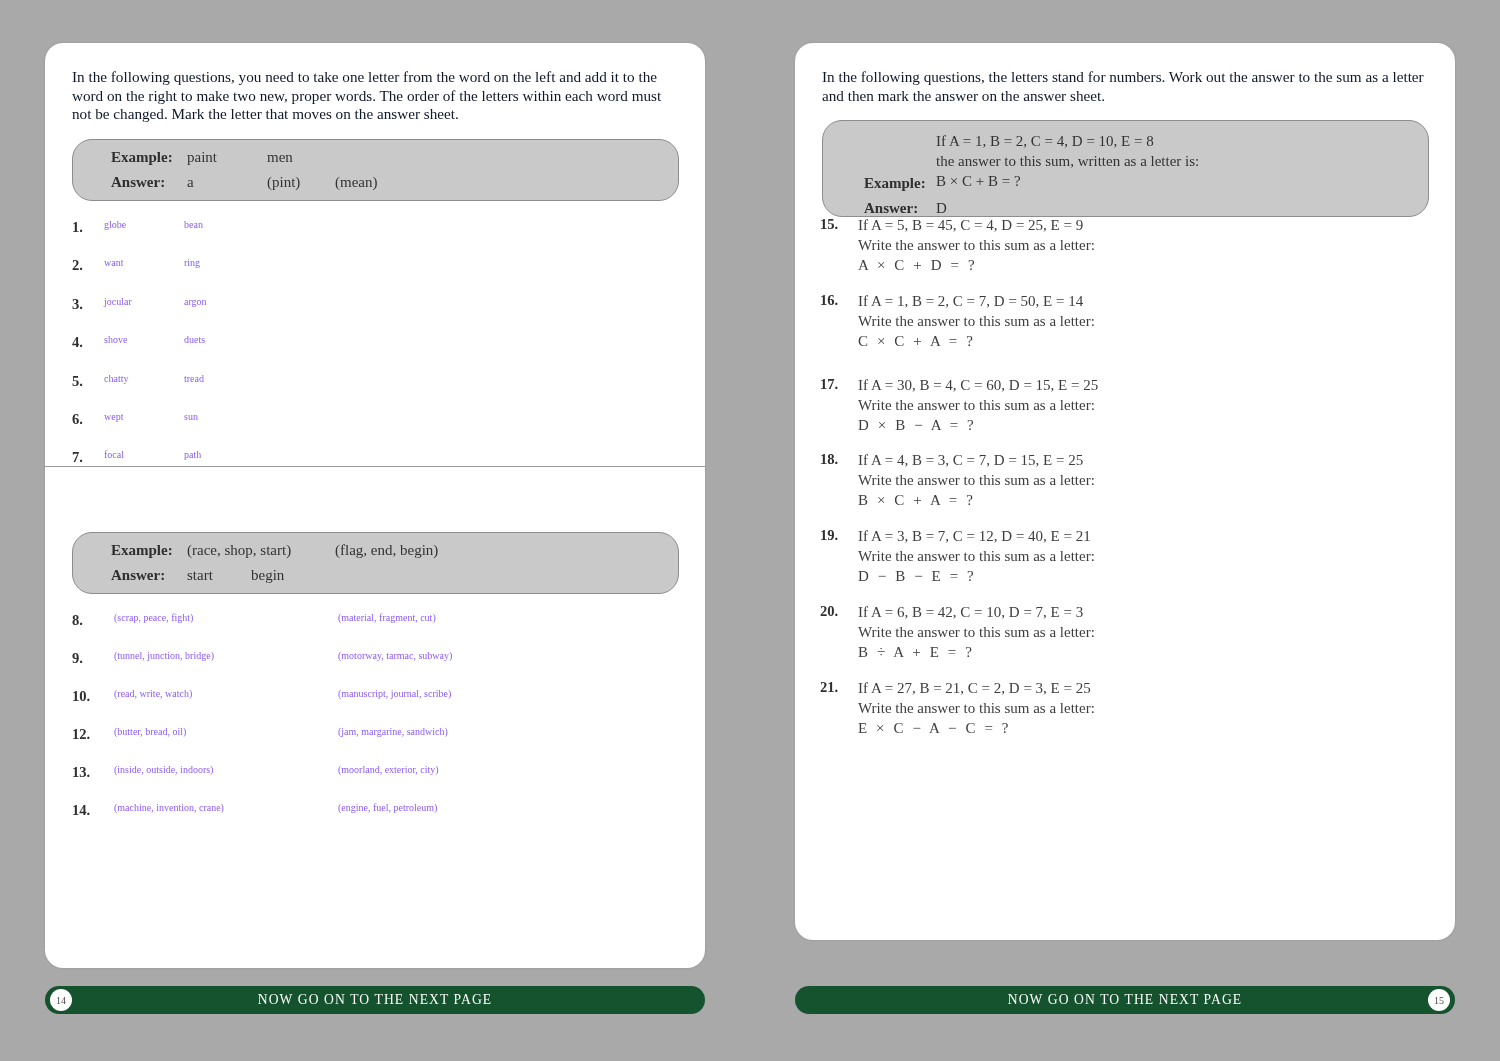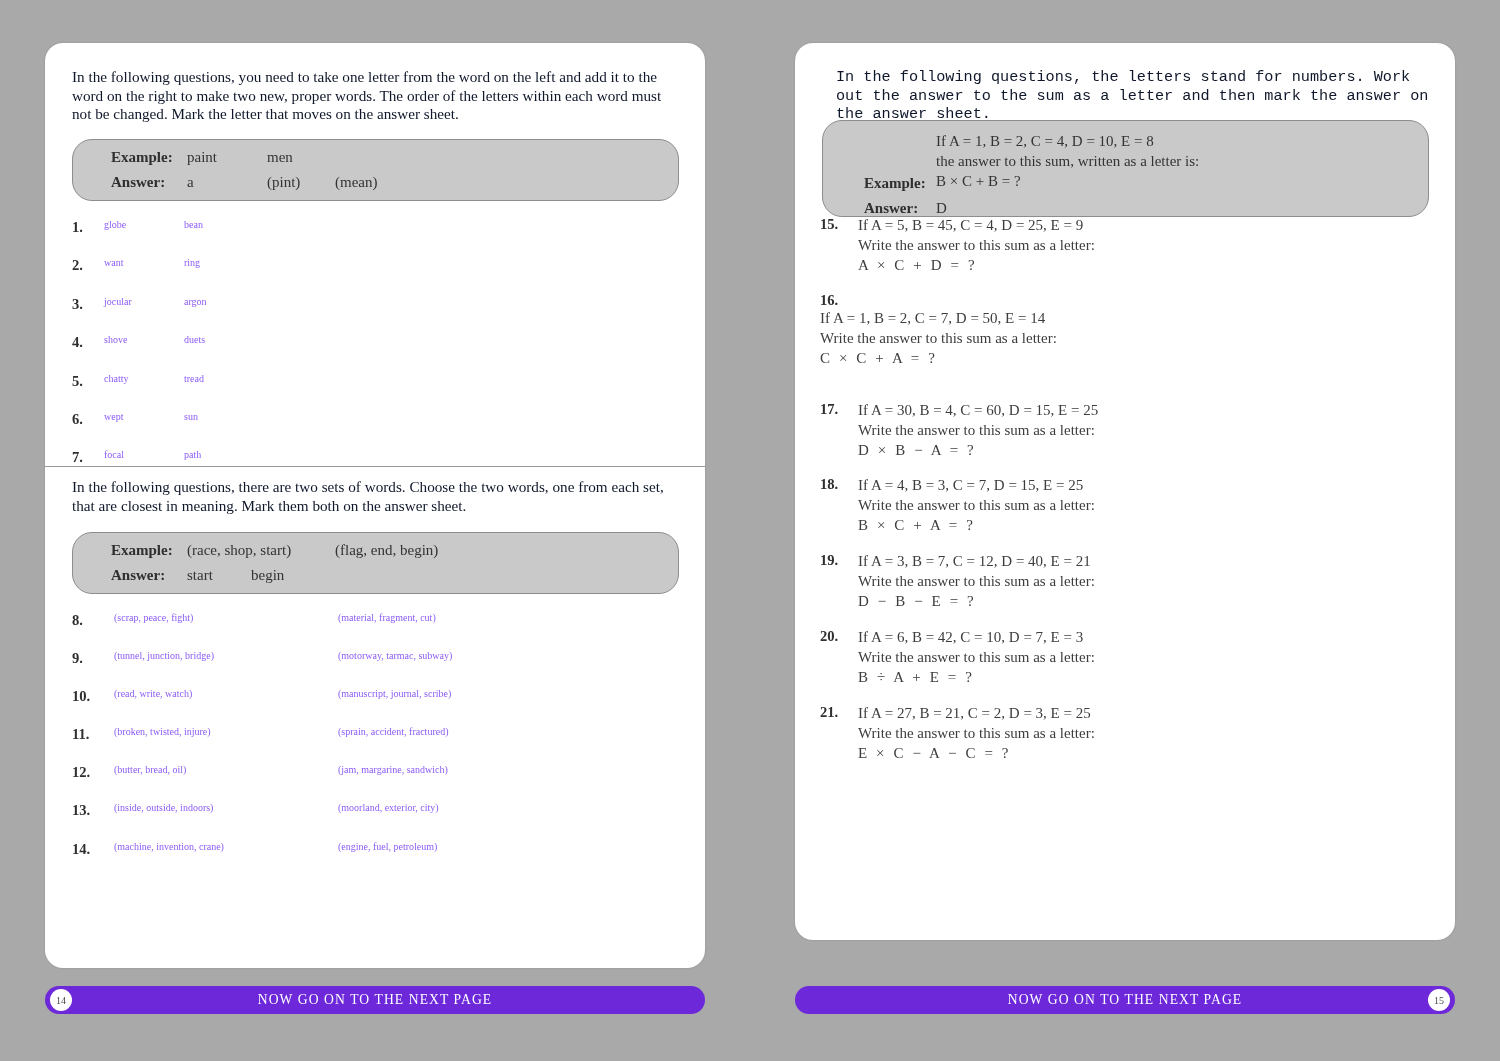--- a/index.html
+++ b/index.html
@@ -100,21 +100,21 @@
   .sum-lines { font-size: 15px; line-height: 1.33; color: #3d3d3d; }
   .formula {
     letter-spacing: 2.6px;
     font-size: 15px;
   }
 
   
   .footer {
     position: absolute;
     height: 28px;
-    background: #6d28d9;
+    background: #14532d;
     border-radius: 14px;
     color: #ffffff;
     font-size: 13.6px;
     letter-spacing: 1.1px;
     display: flex;
     align-items: center;
     justify-content: center;
   }
   .footer-left  { left: 45px;  top: 986px; width: 660px; }
   .footer-right { left: 795px; top: 986px; width: 660px; }
@@ -195,21 +195,20 @@
         </div>
         <div class="q-row">
           <span class="q-num wordpair-num">7.</span>
           <span class="q-body wordpair-a">focal</span>
           <span class="q-body">path</span>
         </div>
       </div>
 
       <div class="divider" style="top:423px;"></div>
 
-      <div class="intro" style="position:absolute; left:27px; top:435px; width:600px;">In the following questions, there are two sets of words. Choose the two words, one from each set, that are closest in meaning. Mark them both on the answer sheet.</div>
 
       <div class="example-box" style="position:absolute; left:27px; top:489px; width:607px; height:62px; padding:9px 0 0 0;">
         <div class="example-row" style="padding-left:38px; margin-bottom:8px;">
           <span class="example-label" style="width:76px;">Example:</span>
           <span class="example-val" style="width:148px;">(race, shop, start)</span>
           <span class="example-val">(flag, end, begin)</span>
         </div>
         <div class="example-row" style="padding-left:38px;">
           <span class="example-label" style="width:76px;">Answer:</span>
           <span class="example-val" style="width:64px;">start</span>
@@ -228,25 +227,20 @@
           <span class="q-num setpair-num">9.</span>
           <span class="q-body setpair-a">(tunnel, junction, bridge)</span>
           <span class="q-body">(motorway, tarmac, subway)</span>
         </div>
         <div class="q-row" style="margin-bottom:21.1px;">
           <span class="q-num setpair-num">10.</span>
           <span class="q-body setpair-a">(read, write, watch)</span>
           <span class="q-body">(manuscript, journal, scribe)</span>
         </div>
         <div class="q-row" style="margin-bottom:21.1px;">
-          <span class="q-num setpair-num">11.</span>
-          <span class="q-body setpair-a">(broken, twisted, injure)</span>
-          <span class="q-body">(sprain, accident, fractured)</span>
-        </div>
-        <div class="q-row" style="margin-bottom:21.1px;">
           <span class="q-num setpair-num">12.</span>
           <span class="q-body setpair-a">(butter, bread, oil)</span>
           <span class="q-body">(jam, margarine, sandwich)</span>
         </div>
         <div class="q-row" style="margin-bottom:21.1px;">
           <span class="q-num setpair-num">13.</span>
           <span class="q-body setpair-a">(inside, outside, indoors)</span>
           <span class="q-body">(moorland, exterior, city)</span>
         </div>
         <div class="q-row">
@@ -255,21 +249,21 @@
           <span class="q-body">(engine, fuel, petroleum)</span>
         </div>
       </div>
 
     </div>
   </div>
 
   <div class="page page-right">
     <div class="page-inner">
 
-      <div class="intro" style="position:absolute; left:41px; top:25px; width:610px;font-family:Liberation Mono, monospace;">In the following questions, the letters stand for numbers. Work out the answer to the sum as a letter and then mark the answer on the answer sheet.</div>
+      <div class="intro" style="position:absolute; left:27px; top:25px; width:610px;">In the following questions, the letters stand for numbers. Work out the answer to the sum as a letter and then mark the answer on the answer sheet.</div>
 
       <div class="example-box" style="position:absolute; left:27px; top:77px; width:607px; height:97px; padding:11px 0 0 0;">
         <div class="example-row" style="padding-left:41px;">
           <span class="example-label" style="width:72px;">Example:</span>
           <span class="example-val" style="line-height:1.33;">
             <span style="display:block;">If A = 1, B = 2, C = 4, D = 10, E = 8</span>
             <span style="display:block;">the answer to this sum, written as a letter is:</span>
             <span style="display:block;">B × C + B = ?</span>
           </span>
         </div>
@@ -283,21 +277,21 @@
 
         <div class="q-row" style="margin-bottom:16px;">
           <span class="q-num sum-num">15.</span>
           <span class="sum-lines">
             <span style="display:block;">If A = 5, B = 45, C = 4, D = 25, E = 9</span>
             <span style="display:block;">Write the answer to this sum as a letter:</span>
             <span class="formula" style="display:block;">A × C + D = ?</span>
           </span>
         </div>
 
-        <div class="q-row" style="margin-bottom:32px;flex-direction:column;">
+        <div class="q-row" style="margin-bottom:24px;">
           <span class="q-num sum-num">16.</span>
           <span class="sum-lines">
             <span style="display:block;">If A = 1, B = 2, C = 7, D = 50, E = 14</span>
             <span style="display:block;">Write the answer to this sum as a letter:</span>
             <span class="formula" style="display:block;">C × C + A = ?</span>
           </span>
         </div>
 
         <div class="q-row" style="margin-bottom:16px;">
           <span class="q-num sum-num">17.</span>

